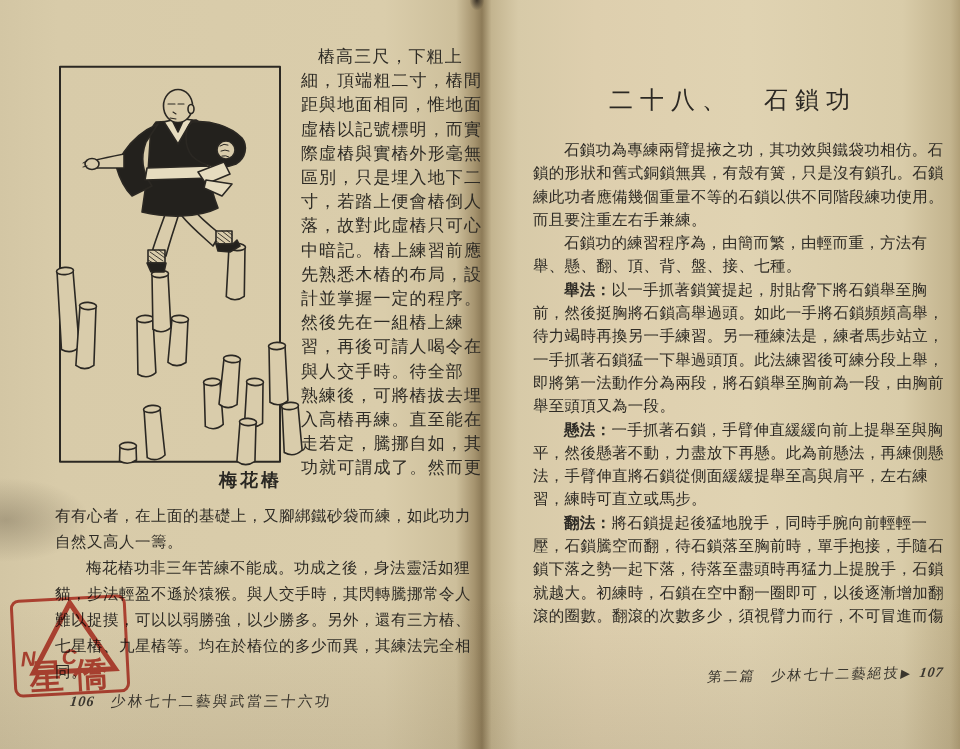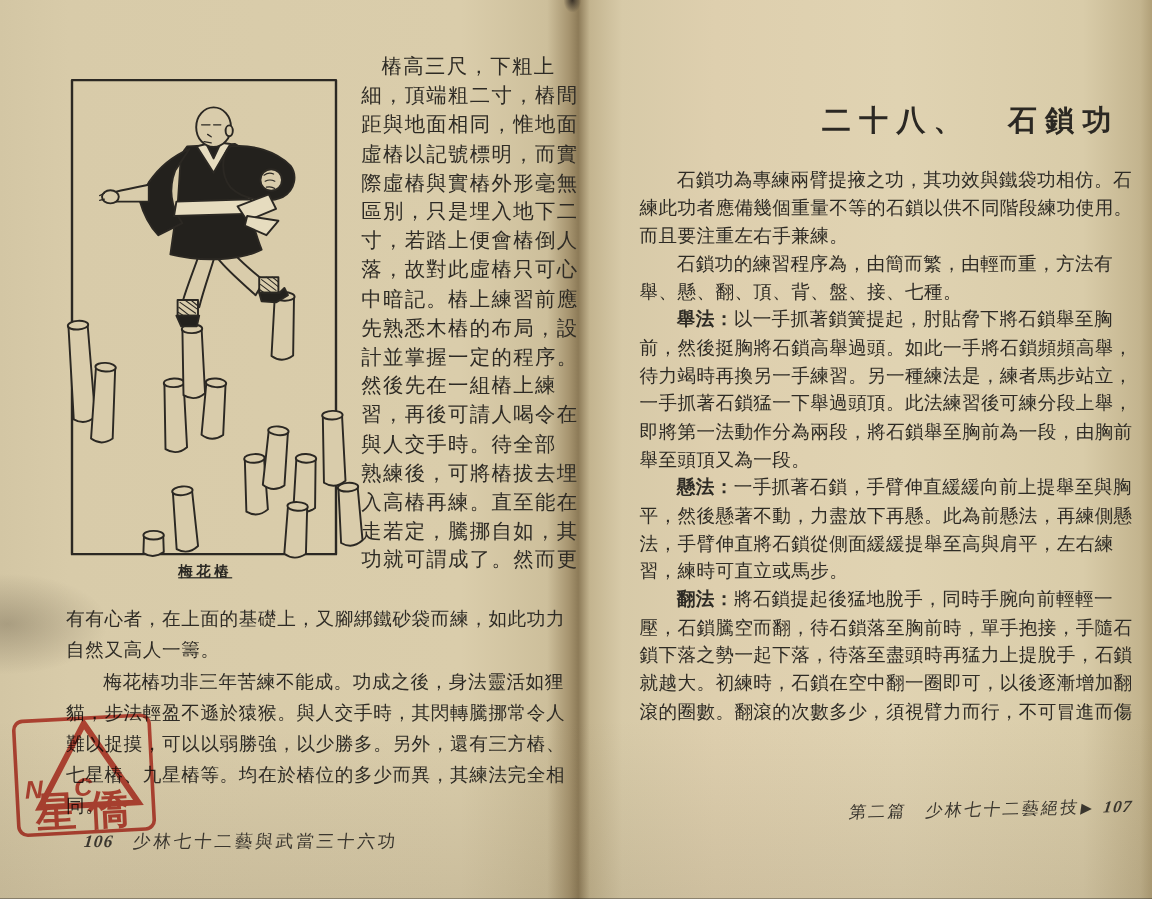--- a/index.html
+++ b/index.html
@@ -13,28 +13,28 @@
       linear-gradient(to right,
         #d3c6a4 0%, #d8cba9 6%, #dacdab 40%, #cdbf9b 47.5%,
         #a6946f 49.4%, #8d7b58 50.2%, #c3b48f 51.2%, #d7caa8 54%,
         #decfae 62%, #e0d3b2 78%, #d9cca9 94%, #c3b48e 99%, #b1a078 100%);
   }
   .spine-top-nick{position:absolute;left:470px;top:0;width:14px;height:10px;
     background:radial-gradient(ellipse at 50% 0%, #3a3228 0%, rgba(58,50,40,0) 75%);}
   
   .illus-box{position:absolute;left:60px;top:66px;width:222px;height:397px;}
   .illus-box svg{position:absolute;left:-30px;top:0;overflow:visible;}
-  .illus-caption{position:absolute;left:60px;top:468px;width:222px;text-align:center;
-    font-size:12px;font-weight:bold;letter-spacing:3px;color:#2a2823;text-decoration:underline;}
+  .illus-caption{position:absolute;left:60px;top:468px;width:222px;text-align:right;
+    font-size:18px;font-weight:bold;letter-spacing:3px;color:#2a2823;}
   .col-narrow{position:absolute;left:301px;top:46px;width:186px;
     font-size:17px;line-height:24.2px;letter-spacing:1.1px;}
   .col-full{position:absolute;left:55px;top:504px;width:432px;
     font-size:15.5px;line-height:26px;letter-spacing:0.5px;}
-  .r-title{position:absolute;left:533px;top:84px;width:400px;text-align:right;
-    font-size:24px;font-weight:bold;letter-spacing:7px;color:#2b2823;}
+  .r-title{position:absolute;left:533px;top:84px;width:400px;text-align:center;
+    font-size:24px;font-weight:normal;letter-spacing:7px;color:#2b2823;}
   .r-body{position:absolute;left:533px;top:140px;width:402px;
     font-size:15.5px;line-height:23.3px;letter-spacing:0.3px;}
   .t-line{white-space:nowrap;font-family:Liberation Mono, monospace;}
   .t-line.indent1{padding-left:1em;}
   .t-line.indent2{padding-left:2em;}
   .t-line b{font-weight:bold;}
   
   .footer-left{position:absolute;left:70px;top:692px;font-size:14.5px;letter-spacing:2.5px;
     color:#3a362e;transform:skewX(-6deg);white-space:nowrap;}
   .footer-left .pg-num{font-style:italic;font-weight:bold;margin-right:10px;letter-spacing:1px;}
@@ -220,20 +220,21 @@
       <div class="code">NC</div>
       <div class="name">星僑</div>
     </div>
   </div>
 
   <div>
     <div class="r-title">二十八、　石鎖功</div>
 
     <div class="r-body">
         <div class="t-line indent2">石鎖功為專練兩臂提掖之功，其功效與鐵袋功相仿。石</div>
+        <div class="t-line">鎖的形狀和舊式銅鎖無異，有殼有簧，只是沒有鎖孔。石鎖</div>
         <div class="t-line">練此功者應備幾個重量不等的石鎖以供不同階段練功使用。</div>
         <div class="t-line">而且要注重左右手兼練。</div>
         <div class="t-line indent2">石鎖功的練習程序為，由簡而繁，由輕而重，方法有</div>
         <div class="t-line">舉、懸、翻、頂、背、盤、接、七種。</div>
         <div class="t-line indent2"><b>舉法：</b>以一手抓著鎖簧提起，肘貼脅下將石鎖舉至胸</div>
         <div class="t-line">前，然後挺胸將石鎖高舉過頭。如此一手將石鎖頻頻高舉，</div>
         <div class="t-line">待力竭時再換另一手練習。另一種練法是，練者馬步站立，</div>
         <div class="t-line">一手抓著石鎖猛一下舉過頭頂。此法練習後可練分段上舉，</div>
         <div class="t-line">即將第一法動作分為兩段，將石鎖舉至胸前為一段，由胸前</div>
         <div class="t-line">舉至頭頂又為一段。</div>

